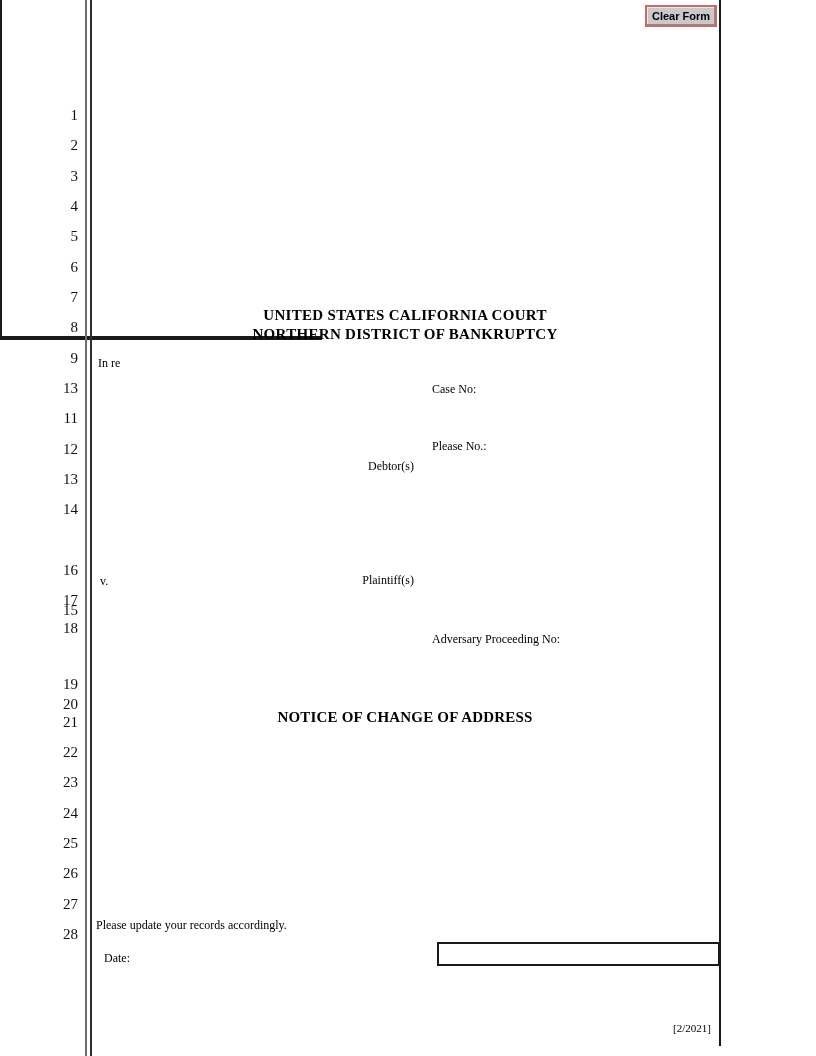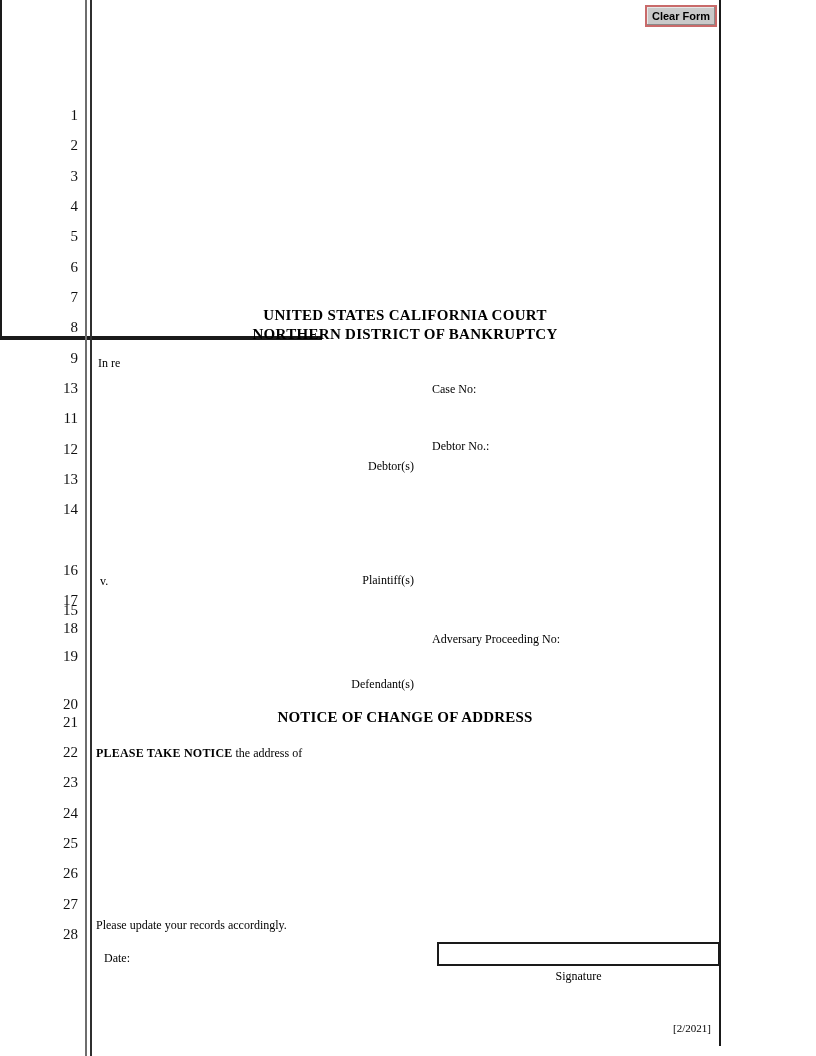--- a/index.html
+++ b/index.html
@@ -101,21 +101,21 @@
       <div class="line-no" style="top: 348.64px;">9</div>
       <div class="line-no" style="top: 378.97px;">13</div>
       <div class="line-no" style="top: 409.3px;">11</div>
       <div class="line-no" style="top: 439.63px;">12</div>
       <div class="line-no" style="top: 469.96px;">13</div>
       <div class="line-no" style="top: 500.29px;">14</div>
       <div class="line-no" style="top: 556px; margin-top: 45px;">15</div>
       <div class="line-no" style="top: 560.95px;">16</div>
       <div class="line-no" style="top: 591.28px;">17</div>
       <div class="line-no" style="top: 597px; margin-top: 22px;">18</div>
-      <div class="line-no" style="top: 647px;">19</div>
+      <div class="line-no" style="top: 675px;">19</div>
       <div class="line-no" style="top: 682.27px; margin-top: 13px;">20</div>
       <div class="line-no" style="top: 712.6px;">21</div>
       <div class="line-no" style="top: 742.93px;">22</div>
       <div class="line-no" style="top: 773.26px;">23</div>
       <div class="line-no" style="top: 803.59px;">24</div>
       <div class="line-no" style="top: 833.92px;">25</div>
       <div class="line-no" style="top: 864.25px;">26</div>
       <div class="line-no" style="top: 894.58px;">27</div>
       <div class="line-no" style="top: 924.91px;">28</div>
     </div>
@@ -130,36 +130,31 @@
   <div class="abs body-text" style="left:98px; top:354px;">In re</div>
 
   <div class="caption-vrule"></div>
 
   <div class="abs body-text right-align" style="left:96px; top:457px; width:318px;">Debtor(s)</div>
   <div class="debtor-line"></div>
 
   <div class="abs body-text" style="left:100px; top:572px;">v.</div>
   <div class="abs body-text right-align" style="left:96px; top:571px; width:318px;">Plaintiff(s)</div>
 
-  <div class="abs body-text right-align" style="left:96px; top:675px; width:318px;">Defendant(s)</div>
   <div class="defendant-line"></div>
 
   <div class="abs body-text" style="left:432px; top:380px;text-align:center;">Case No:</div>
-  <div class="abs body-text" style="left:432px; top:437px;">Debtor No.:</div>
+  <div class="abs body-text" style="left:432px; top:437px;">Please No.:</div>
   <div class="abs body-text" style="left:432px; top:582px;margin-top:48px;">Adversary Proceeding No:</div>
 
   <div class="abs notice-heading">NOTICE OF CHANGE OF ADDRESS</div>
 
-  <div class="abs body-text" style="left:96px; top:744px;">
-    <b class="inline-bold">PLEASE TAKE NOTICE</b><span class="pre"> the address of</span>
-  </div>
 
 
   <div class="abs body-text" style="left:96px; top:916px;">Please update your records accordingly.</div>
 
   <div class="abs body-text" style="left:104px; top:949px;">Date:</div>
 
   <div class="signature-box abs"></div>
-  <div class="abs body-text center" style="left:437px; top:967px; width:283px;">Signature</div>
 
   <div class="abs sm-text right-align" style="left:611px; top:1022px; width:100px;">[2/2021]</div>
 
 </div>
 
 </body></html>

